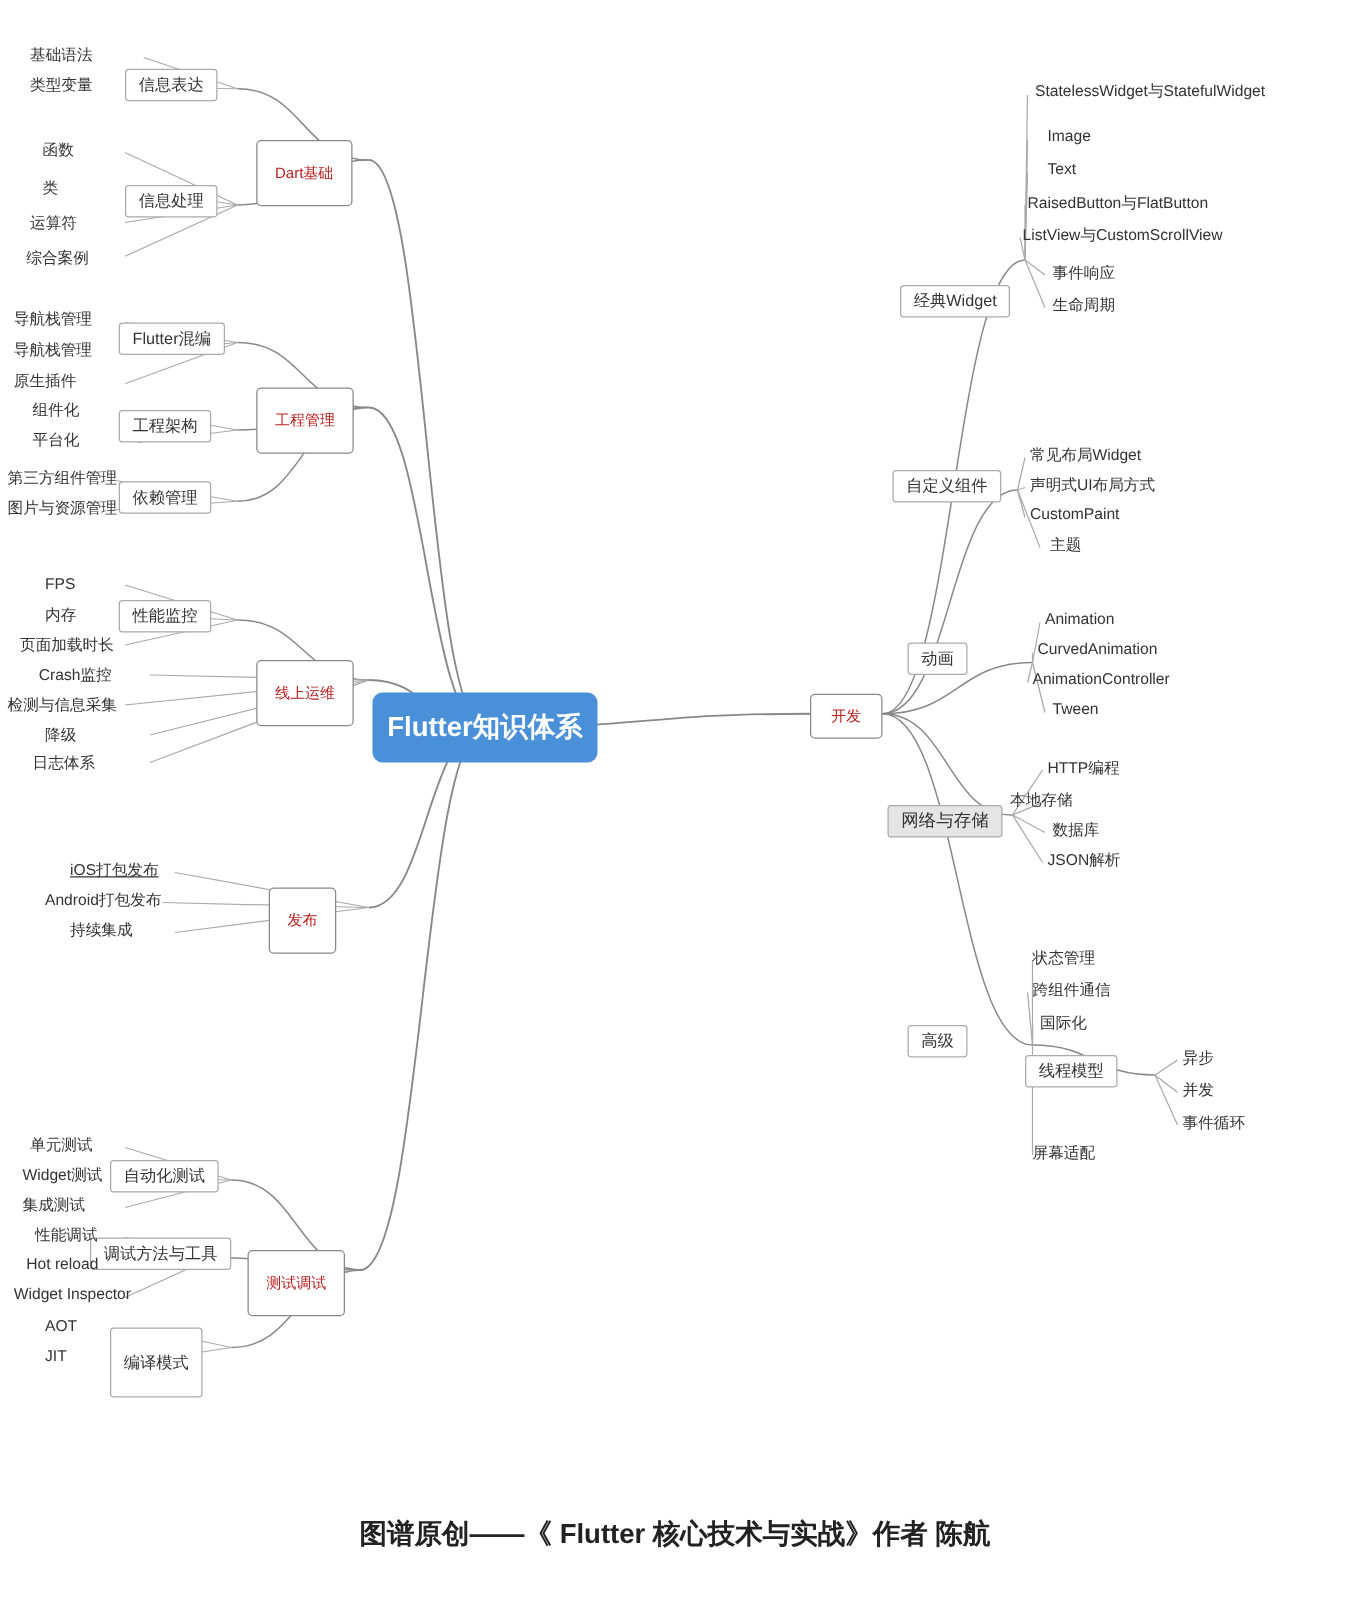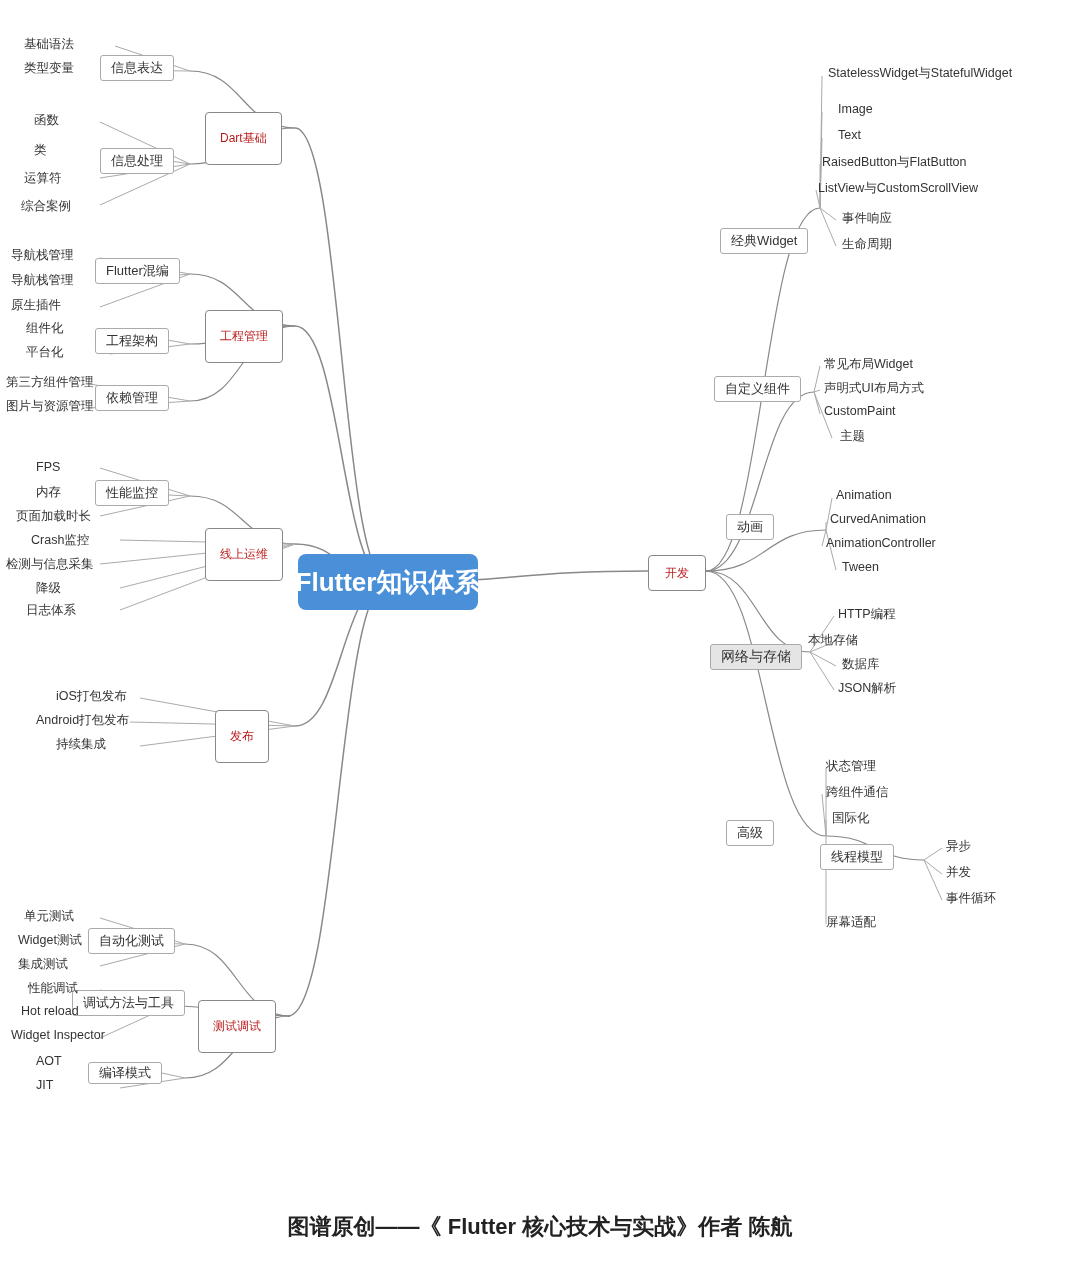--- a/index.html
+++ b/index.html
@@ -29,21 +29,21 @@
       justify-content: center;
       text-align: center;
       font-size: 13px;
       color: #333;
       white-space: nowrap;
     }
     .node-center {
       background: #4a90d9;
       color: #fff;
       border-radius: 8px;
-      font-size: 26px;
+      font-size: 22px;
       font-weight: bold;
       padding: 14px 22px;
       z-index: 10;
     }
     .node-branch {
       background: #fff;
       border: 1.5px solid #888;
       border-radius: 4px;
       padding: 17px 14px;
       font-size: 12px;
@@ -198,37 +198,37 @@
   <div class="node node-leaf" style="left:30px; top:458px;">FPS</div>
   <div class="node node-leaf" style="left:30px; top:482px;">内存</div>
   <div class="node node-leaf" style="left:10px; top:506px;">页面加载时长</div>
 
   <div class="node node-leaf" style="left:25px; top:530px;">Crash监控</div>
   <div class="node node-leaf" style="left:0px; top:554px;">检测与信息采集</div>
   <div class="node node-leaf" style="left:30px; top:578px;">降级</div>
   <div class="node node-leaf" style="left:20px; top:600px;">日志体系</div>
 
   <div class="node node-branch" style="left:215px; top:710px;">发布</div>
-  <div class="node node-leaf" style="left:50px; top:686px;">iOS打包发布</div>
+  <div class="node node-leaf" style="left:50px; top:686px;text-decoration:underline;">iOS打包发布</div>
   <div class="node node-leaf" style="left:30px; top:710px;">Android打包发布</div>
   <div class="node node-leaf" style="left:50px; top:734px;">持续集成</div>
 
   <div class="node node-branch" style="left:198px; top:1000px;">测试调试</div>
 
   <div class="node node-leaf" style="left:88px; top:928px; font-size:13px; border:1px solid #aaa; border-radius:3px; padding:3px 10px; background:#fff;">自动化测试</div>
   <div class="node node-leaf" style="left:18px; top:906px;">单元测试</div>
   <div class="node node-leaf" style="left:12px; top:930px;">Widget测试</div>
   <div class="node node-leaf" style="left:12px; top:954px;">集成测试</div>
 
   <div class="node node-leaf" style="left:72px; top:990px; font-size:13px; border:1px solid #aaa; border-radius:3px; padding:3px 10px; background:#fff;">调试方法与工具</div>
   <div class="node node-leaf" style="left:22px; top:978px;">性能调试</div>
   <div class="node node-leaf" style="left:15px; top:1002px;">Hot reload</div>
   <div class="node node-leaf" style="left:5px; top:1026px;">Widget Inspector</div>
 
-  <div class="node node-leaf" style="left:88px; top:1062px; font-size:13px; border:1px solid #aaa; border-radius:3px; padding:1px 10px; background:#fff;">编译模式</div>
+  <div class="node node-leaf" style="left:88px; top:1062px; font-size:13px; border:1px solid #aaa; border-radius:3px; padding:18px 10px; background:#fff;">编译模式</div>
   <div class="node node-leaf" style="left:30px; top:1052px;">AOT</div>
   <div class="node node-leaf" style="left:30px; top:1076px;">JIT</div>
 
   <div class="node node-branch" style="left:648px; top:555px; width:58px; height:36px;">开发</div>
 
   <div class="node node-leaf" style="left:720px; top:192px; font-size:13px; border:1px solid #aaa; border-radius:3px; padding:3px 10px; background:#fff;margin-top:36px;">经典Widget</div>
   <div class="node node-leaf" style="left:822px; top:63px;">StatelessWidget与StatefulWidget</div>
   <div class="node node-leaf" style="left:832px; top:100px;">Image</div>
   <div class="node node-leaf" style="left:832px; top:126px;">Text</div>
   <div class="node node-leaf" style="left:816px; top:152px;">RaisedButton与FlatButton</div>

